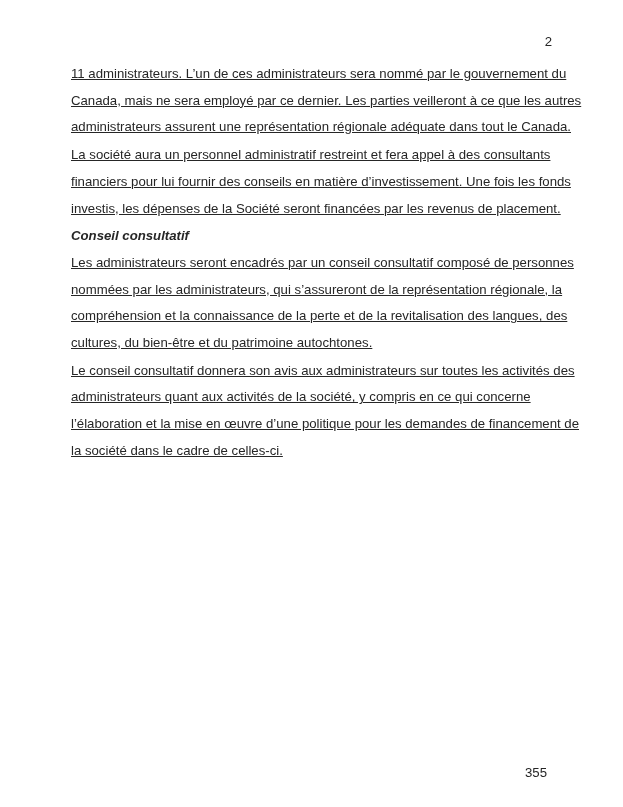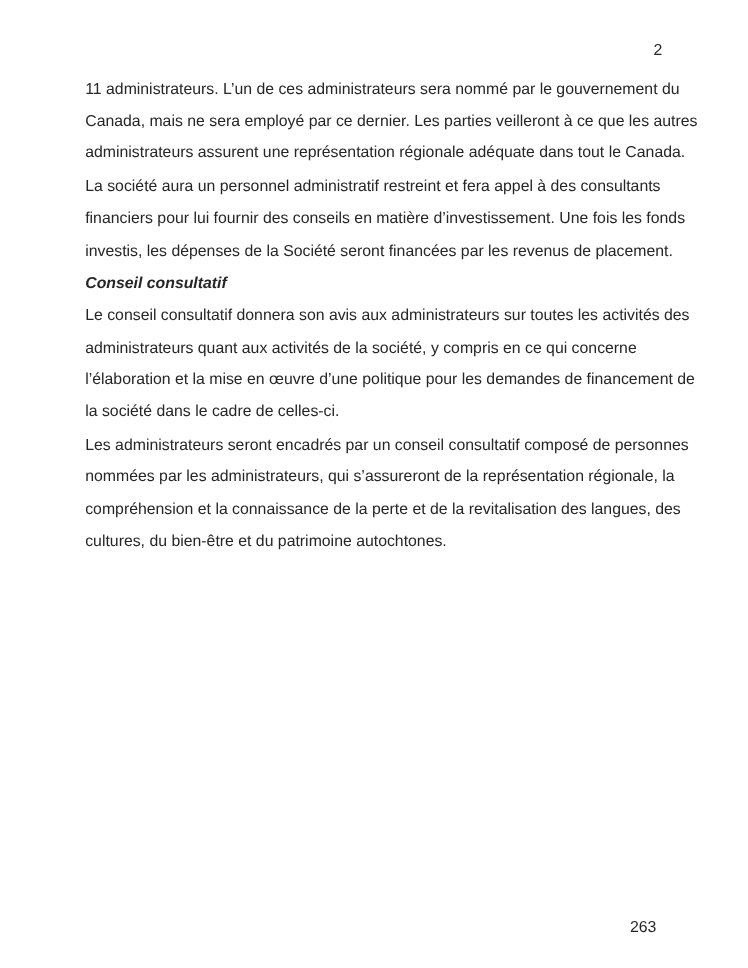--- a/index.html
+++ b/index.html
@@ -29,20 +29,21 @@
     left: 71px;
     top: 61px;
     width: 525px;
   }
   .para {
     margin: 0 0 1px 0;
     font-size: 13.2px;
     line-height: 26.7px;
     white-space: pre-line; 
     text-align: left;
+    text-decoration: underline;
   }
   .section-heading {
     margin: 0 0 0 0;
     font-size: 13.2px;
     line-height: 26.7px;
     font-weight: bold;
     font-style: italic;
     white-space: pre-line;
   }
   .footer-page-number {
@@ -66,27 +67,27 @@
     <p class="para">11 administrateurs. L’un de ces administrateurs sera nommé par le gouvernement du
 Canada, mais ne sera employé par ce dernier. Les parties veilleront à ce que les autres
 administrateurs assurent une représentation régionale adéquate dans tout le Canada.</p>
 
     <p class="para">La société aura un personnel administratif restreint et fera appel à des consultants
 financiers pour lui fournir des conseils en matière d’investissement. Une fois les fonds
 investis, les dépenses de la Société seront financées par les revenus de placement.</p>
 
     <h2 class="section-heading">Conseil consultatif</h2>
 
+    <p class="para">Les administrateurs seront encadrés par un conseil consultatif composé de personnes
+nommées par les administrateurs, qui s’assureront de la représentation régionale, la
+compréhension et la connaissance de la perte et de la revitalisation des langues, des
+cultures, du bien-être et du patrimoine autochtones.</p>
+
     <p class="para">Le conseil consultatif donnera son avis aux administrateurs sur toutes les activités des
 administrateurs quant aux activités de la société, y compris en ce qui concerne
 l’élaboration et la mise en œuvre d’une politique pour les demandes de financement de
 la société dans le cadre de celles-ci.</p>
 
-    <p class="para">Les administrateurs seront encadrés par un conseil consultatif composé de personnes
-nommées par les administrateurs, qui s’assureront de la représentation régionale, la
-compréhension et la connaissance de la perte et de la revitalisation des langues, des
-cultures, du bien-être et du patrimoine autochtones.</p>
-
   </div>
 
-  <div class="footer-page-number">263</div>
+  <div class="footer-page-number">355</div>
 
 </div>
 
 </body></html>

